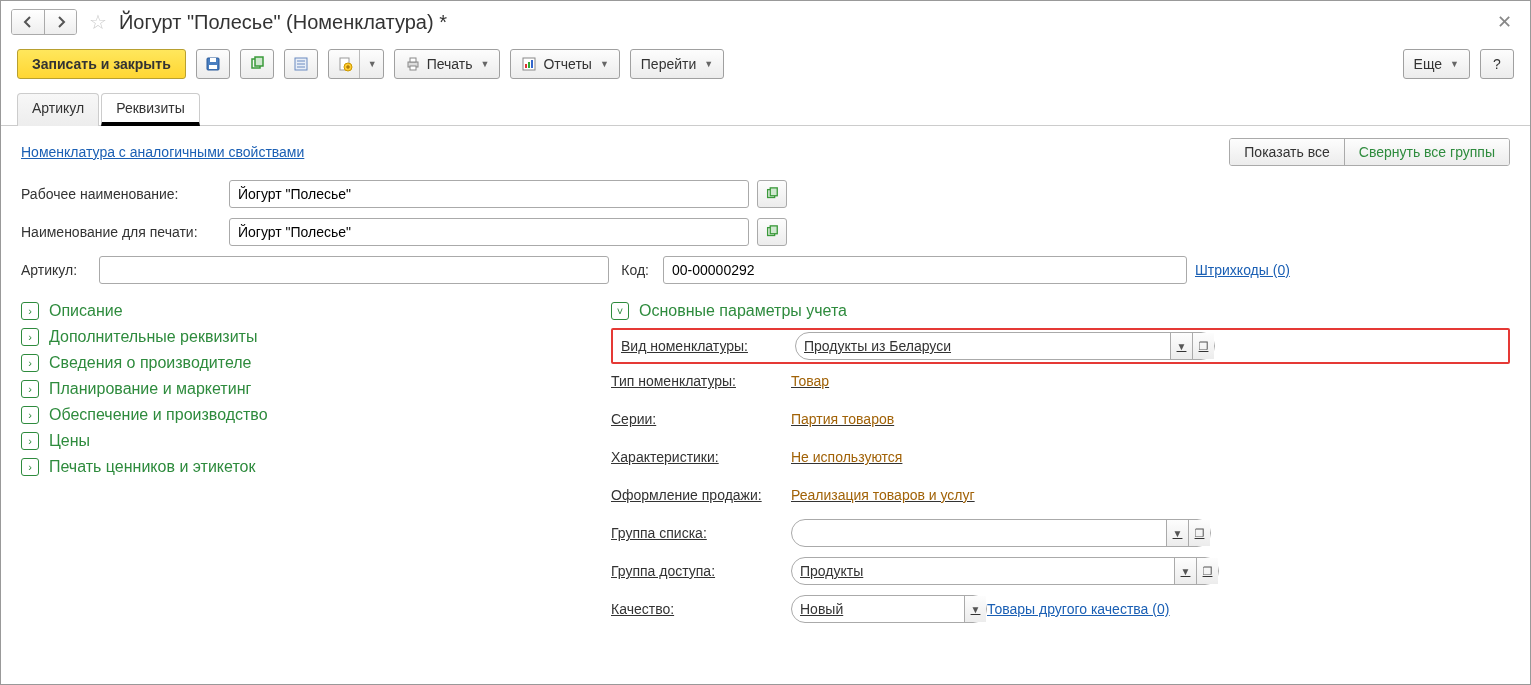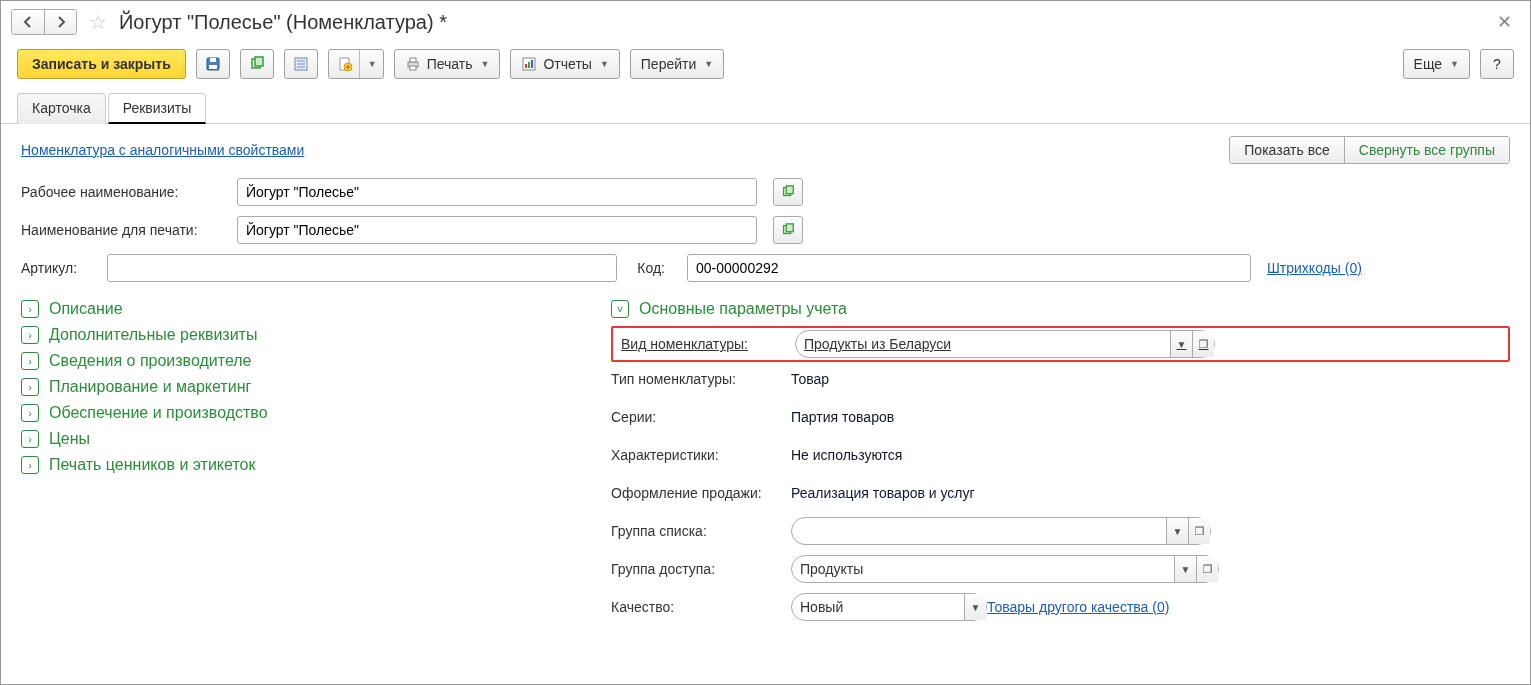--- a/index.html
+++ b/index.html
@@ -70,30 +70,30 @@
   .tab {
     padding: 6px 14px;
     border: 1px solid #ccc;
     border-bottom: none;
     border-radius: 4px 4px 0 0;
     margin-right: 2px;
     margin-bottom: -1px;
     cursor: pointer;
     background: linear-gradient(#f7f7f7,#ededed);
   }
-  .tab.active { background: #fff; border-bottom: 2px solid #000000; }
+  .tab.active { background: #fff; border-bottom: 4px solid #000000; }
 
   .content { padding: 12px 20px; }
   .toprow { display: flex; align-items: center; margin-bottom: 14px; gap: 40px; }
   .link { color: #1a5fb4; text-decoration: underline; cursor: pointer; }
   .toprow-actions { margin-left: auto; display: flex; border: 1px solid #aaa; border-radius: 3px; overflow:hidden; }
   .toprow-actions .seg { padding: 5px 14px; cursor: pointer; background: linear-gradient(#fdfdfd,#ececec); }
   .toprow-actions .seg + .seg { border-left: 1px solid #aaa; color: #2e8b3d; }
 
-  .form-row { display: flex; align-items: center; margin-bottom: 10px; gap: 16px; }
+  .form-row { display: flex; align-items: center; margin-bottom: 10px; gap: 8px; }
   .label { width: 200px; color: #333; }
   .input {
     border: 1px solid #aaa;
     border-radius: 3px;
     height: 28px;
     padding: 0 8px;
     font-size: 14px;
     background: #fff;
   }
   .sq-btn {
@@ -116,23 +116,23 @@
     cursor: pointer;
   }
   .chev-box {
     width: 18px; height: 18px;
     border: 1px solid #2e8b3d;
     border-radius: 3px;
     display: flex; align-items: center; justify-content: center;
     font-size: 11px; color: #2e8b3d;
   }
 
-  .field-row { display: flex; align-items: center; min-height: 34px; margin-bottom: 4px; }
+  .field-row { display: flex; align-items: center; min-height: 34px; margin-bottom: 4px; text-decoration: underline; }
   .field-label { width: 180px; }
-  .field-value { color: #0f172a; }
+  .field-value { color: #a16207; }
   .highlight-box { border: 2px solid #e53935; border-radius: 2px; padding: 2px; display:flex; align-items:center;text-decoration:underline; }
   .highlight-box .field-label { padding-left: 6px; }
 
   .select-wrap {
     display: flex; align-items: stretch;
     border: 1px solid #aaa; border-radius: 14px;
     height: 28px; background: #fff;
   }
   .select-wrap .val { flex:1; padding: 0 8px; display:flex; align-items:center; }
   .select-wrap .sbtn {
@@ -227,21 +227,21 @@
     </div>
     <div class="spacer"></div>
     <div class="btn">
       <span>Еще</span>
       <span class="caret">▼</span>
     </div>
     <div class="btn" style="width:34px">?</div>
   </div>
 
   <div class="tabs">
-    <div class="tab">Карточка</div>
+    <div class="tab">Артикул</div>
     <div class="tab active">Реквизиты</div>
   </div>
 
   <div class="content">
     <div class="toprow">
       <span class="link">Номенклатура с аналогичными свойствами</span>
       <div class="toprow-actions">
         <div class="seg">Показать все</div>
         <div class="seg">Свернуть все группы</div>
       </div>
@@ -266,21 +266,21 @@
             <rect x="3" y="3" width="8" height="9" fill="none" stroke="#3a9a3a" stroke-width="1.5"></rect>
             <rect x="6" y="1" width="8" height="9" fill="#cfe8cf" stroke="#3a9a3a" stroke-width="1.5"></rect>
           </svg>
       </div>
     </div>
 
     <div class="form-row">
       <div style="width:70px">Артикул:</div>
       <input class="input" style="width: 510px;" value="">
       <div style="width:38px; text-align:right; padding-right:6px">Код:</div>
-      <input class="input" style="width: 564px;" value="00-00000292">
+      <input class="input" style="width: 524px;" value="00-00000292">
       <span class="link" style="">Штрихкоды (0)</span>
     </div>
 
     <div class="two-col">
 
       <div class="left-col">
         <div class="group-head">
           <span class="chev-box">›</span>
           <span>Описание</span>
         </div>

